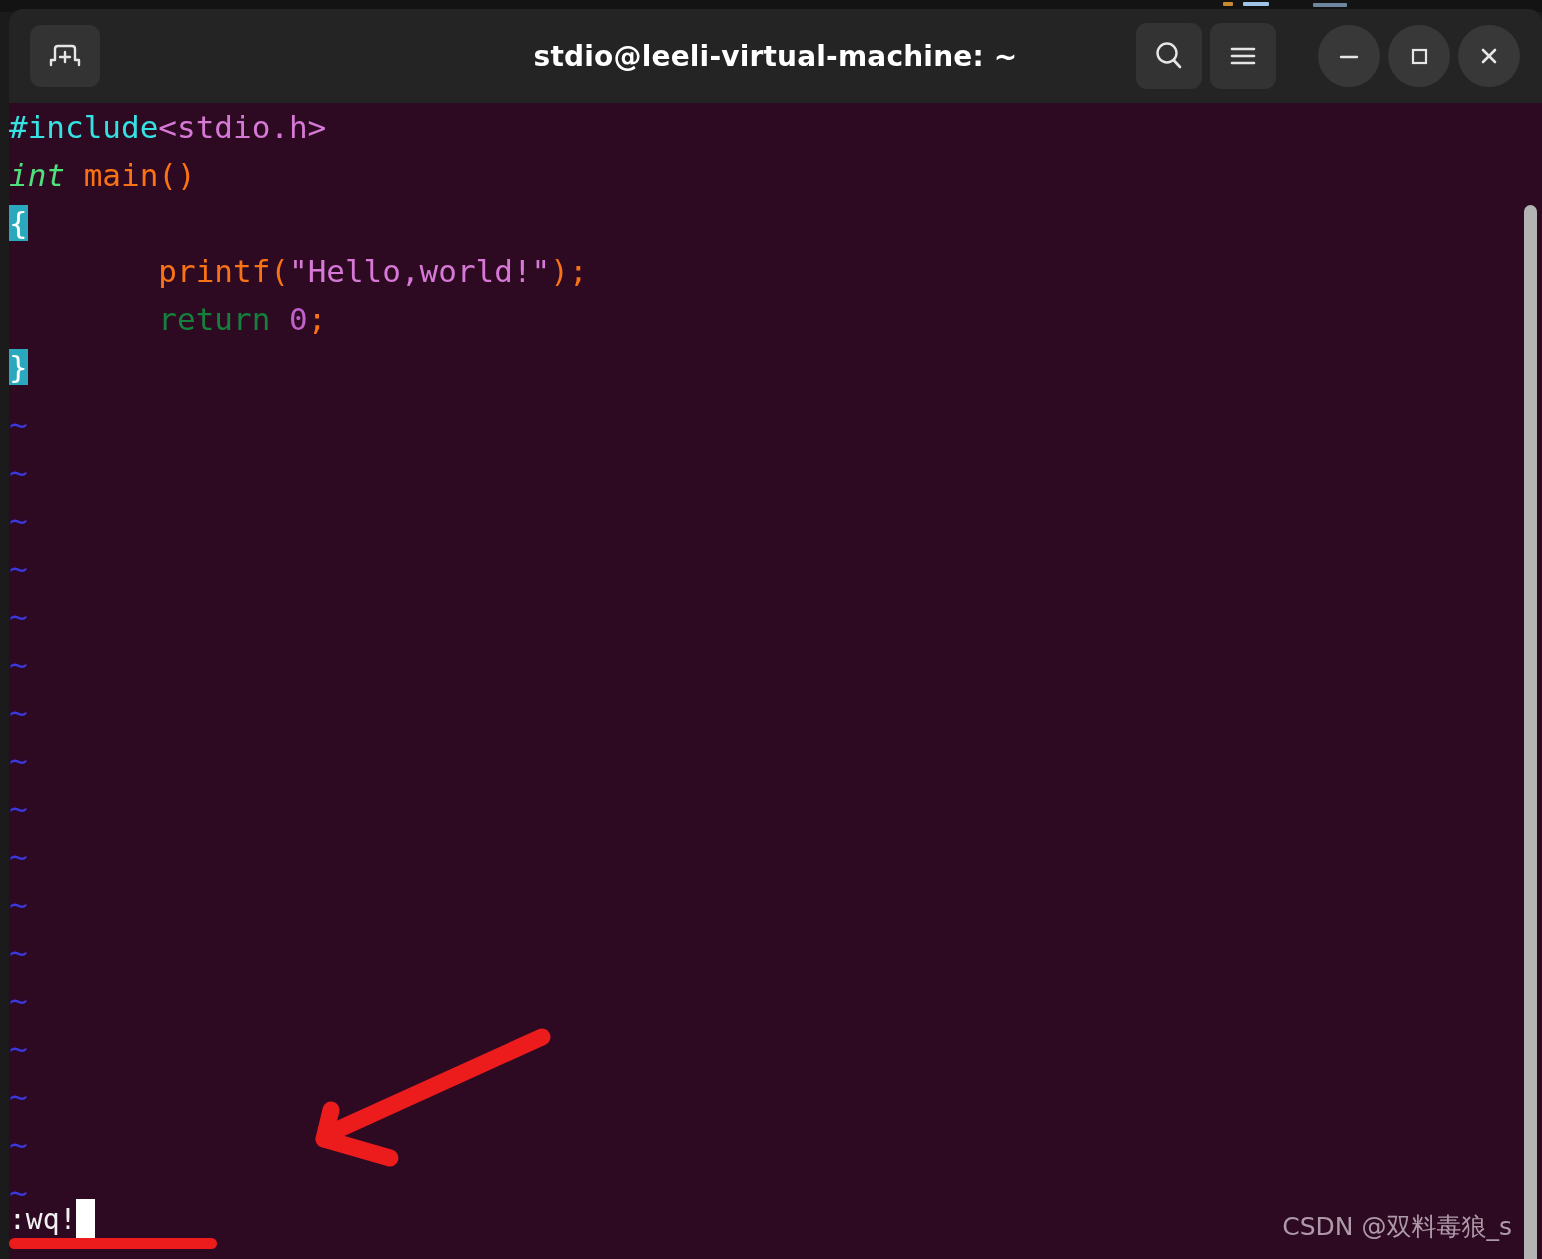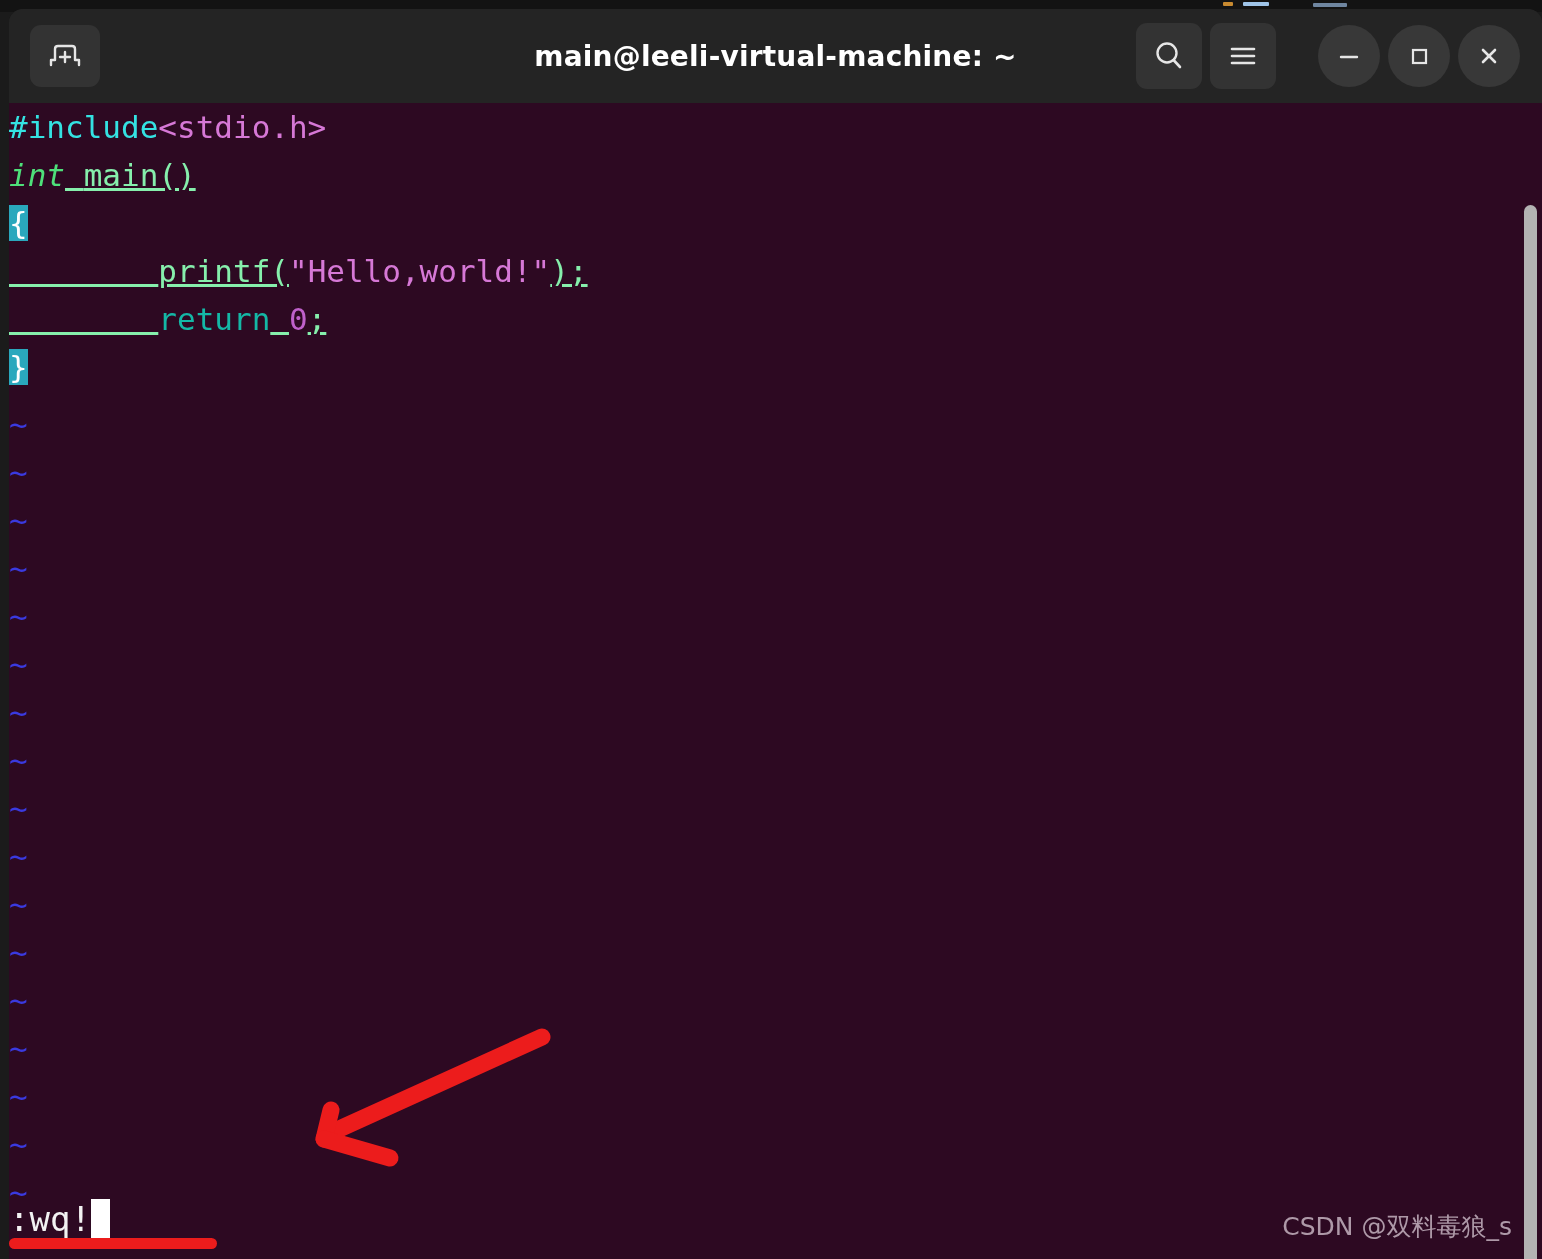--- a/index.html
+++ b/index.html
@@ -153,22 +153,22 @@
     line-height: 48px;
     white-space: pre;
     color: #ffffff;
   }
   .ln { height: 48px; }
 
   .c-cyan   { color: #34e2e2; }
   .c-mag    { color: #d678d6; }
   .c-magenta{ color: #c061cb; }
   .c-green  { color: #4ee07a; font-style: italic; }
-  .c-white  { color: #86efac; text-decoration: underline; }
-  .c-yellow { color: #14b8a6; text-align: center; }
+  .c-white  { color: #f97316; }
+  .c-yellow { color: #15803d; text-align: center; }
   .c-brace  { background: #2aa8bd; color: #ffffff; }
 
   .tilde-col {
     position: absolute;
     left: 0;
     top: 0;
     padding-top: 9px;
     font-family: "DejaVu Sans Mono", monospace;
     font-size: 31px;
     line-height: 48px;
@@ -178,21 +178,21 @@
 
   
   .statusline {
     position: absolute;
     left: 0;
     bottom: 18px;
     height: 44px;
     display: flex;
     align-items: center;
     font-family: "DejaVu Sans Mono", monospace;
-    font-size: 34px;
+    font-size: 28px;
     color: #f2f2f2;
     white-space: pre;
   }
   .block-cursor {
     display: inline-block;
     width: 19px;
     height: 40px;
     background: #ffffff;
     vertical-align: middle;
   }
@@ -266,21 +266,21 @@
     <div class="titlebar">
 
       <div class="newtab-btn">
         <svg width="34" height="26" viewBox="0 0 34 26">
           <path d="M3 22 L3 17 L7 17 L7 6 Q7 3 10 3 L24 3 Q27 3 27 6 L27 17 L31 17 L31 22" fill="none" stroke="#e6e6e6" stroke-width="2.4" stroke-linecap="round" stroke-linejoin="round"></path>
           <line x1="17" y1="9" x2="17" y2="19" stroke="#e6e6e6" stroke-width="2.4" stroke-linecap="round"></line>
           <line x1="12" y1="14" x2="22" y2="14" stroke="#e6e6e6" stroke-width="2.4" stroke-linecap="round"></line>
         </svg>
       </div>
 
-      <div class="title-text">main@leeli-virtual-machine: ~</div>
+      <div class="title-text">stdio@leeli-virtual-machine: ~</div>
 
       <div class="tb-right">
 
         <div class="sq-btn">
           <svg width="34" height="34" viewBox="0 0 34 34">
             <circle cx="15" cy="14" r="9.5" fill="none" stroke="#e6e6e6" stroke-width="2.4"></circle>
             <line x1="21.5" y1="21" x2="28" y2="28" stroke="#e6e6e6" stroke-width="2.6" stroke-linecap="round"></line>
           </svg>
         </div>
 

